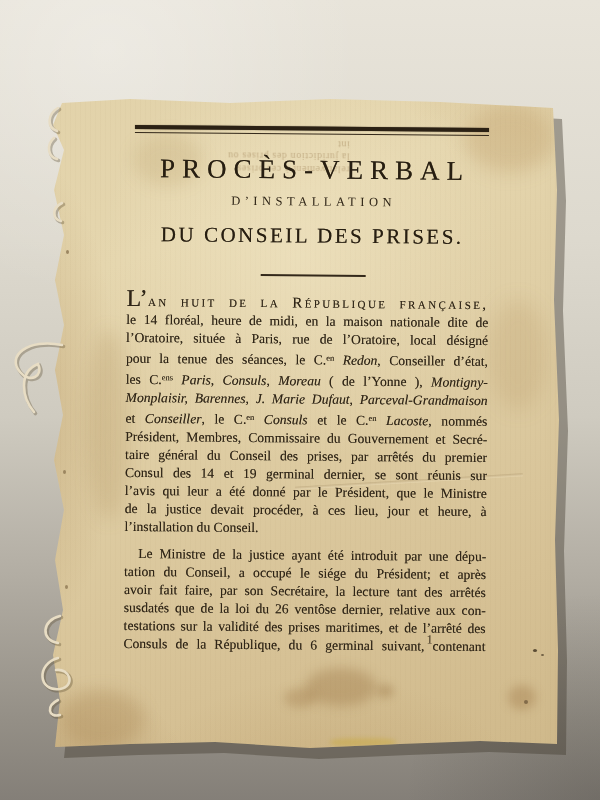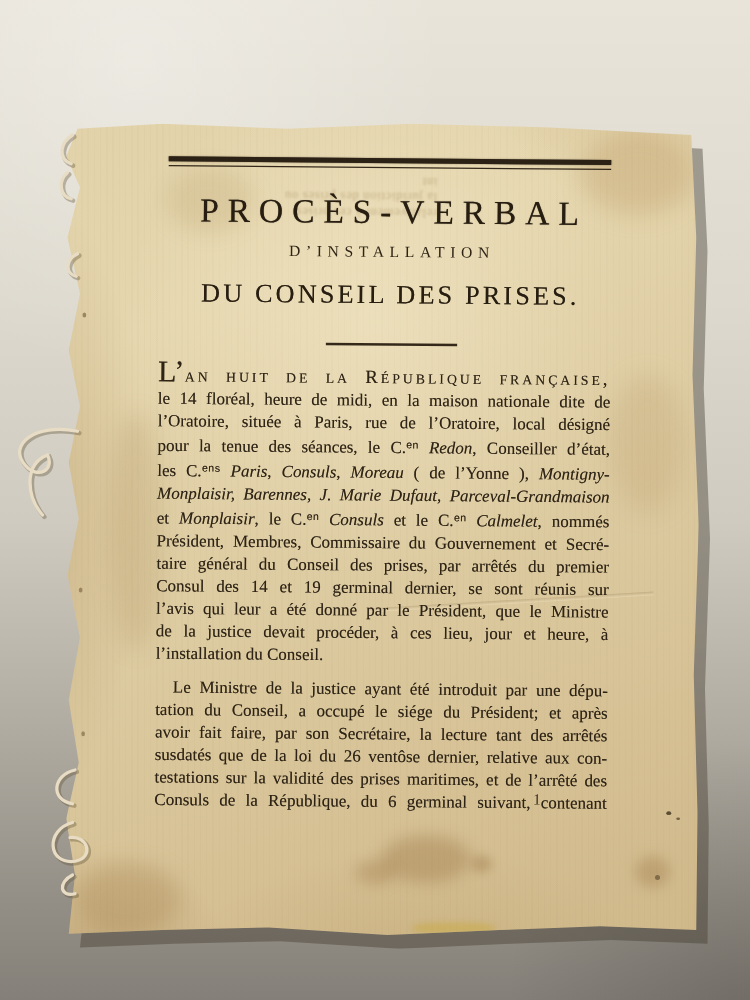--- a/index.html
+++ b/index.html
@@ -57,21 +57,21 @@
     text-shadow:0 0 .5px rgba(39,30,17,.7);}
   .short-rule{position:absolute;left:262px;top:273px;width:105px;height:1.8px;background:#33281a;}
 
   .body-text{position:absolute;left:128px;top:292px;width:362px;
     font-size:13.6px;line-height:18.1px;color:#2e2416;text-shadow:0 0 .4px rgba(46,36,22,.55);}
   .para .line{text-align:justify;text-align-last:justify;white-space:nowrap;}
   .para .line.last{text-align-last:left;}
   .para.indent .line:first-child{text-indent:14px;}
   .para + .para{margin-top:8px;}
   .seg-i{font-style:italic;}
-  .seg-sup{font-size:62%;vertical-align:.45em;letter-spacing:0;font-family:Liberation Mono, monospace;}
+  .seg-sup{font-size:62%;vertical-align:.45em;letter-spacing:0;}
   .seg-sc{font-variant:small-caps;font-size:15px;letter-spacing:2.4px;}
   .seg-lead{font-size:24px;line-height:10px;letter-spacing:.5px;}
 
   .page-number{position:absolute;left:424px;top:630px;width:20px;text-align:center;
     font-size:12.5px;color:#3a2e1d;}
 
   .bleed{position:absolute;transform:rotate(180deg);filter:blur(.7px);opacity:.55;
     color:rgba(124,88,44,.62);font-size:10px;line-height:12.5px;letter-spacing:.6px;text-align:left;}
   .bleed-a{left:140px;top:136px;width:210px;}
 
@@ -124,21 +124,21 @@
       <div class="short-rule"></div>
 
       <div class="body-text">
           <div class="para">
             <div class="line"><span class="seg-lead">L’</span><span class="seg-sc">an huit de la République française,</span></div>
             <div class="line"><span>le 14 floréal, heure de midi, en la maison nationale dite de</span></div>
             <div class="line"><span>l’Oratoire, située à Paris, rue de l’Oratoire, local désigné</span></div>
             <div class="line"><span>pour la tenue des séances, le C.</span><span class="seg-sup">en</span><span> </span><span class="seg-i">Redon</span><span>, Conseiller d’état,</span></div>
             <div class="line"><span>les C.</span><span class="seg-sup">ens</span><span> </span><span class="seg-i">Paris</span><span>, </span><span class="seg-i">Consuls</span><span>, </span><span class="seg-i">Moreau</span><span> ( de l’Yonne ), </span><span class="seg-i">Montigny-</span></div>
             <div class="line"><span class="seg-i">Monplaisir, Barennes, J. Marie Dufaut, Parceval-Grandmaison</span></div>
-            <div class="line"><span>et </span><span class="seg-i">Monplaisir</span><span>, le C.</span><span class="seg-sup">en</span><span> </span><span class="seg-i">Consuls</span><span> et le C.</span><span class="seg-sup">en</span><span> </span><span class="seg-i">Calmelet</span><span>, nommés</span></div>
+            <div class="line"><span>et </span><span class="seg-i">Conseiller</span><span>, le C.</span><span class="seg-sup">en</span><span> </span><span class="seg-i">Consuls</span><span> et le C.</span><span class="seg-sup">en</span><span> </span><span class="seg-i">Lacoste</span><span>, nommés</span></div>
             <div class="line"><span>Président, Membres, Commissaire du Gouvernement et Secré-</span></div>
             <div class="line"><span>taire général du Conseil des prises, par arrêtés du premier</span></div>
             <div class="line"><span>Consul des 14 et 19 germinal dernier, se sont réunis sur</span></div>
             <div class="line"><span>l’avis qui leur a été donné par le Président, que le Ministre</span></div>
             <div class="line"><span>de la justice devait procéder, à ces lieu, jour et heure, à</span></div>
             <div class="line last"><span>l’installation du Conseil.</span></div>
           </div>
           <div class="para indent">
             <div class="line"><span>Le Ministre de la justice ayant été introduit par une dépu-</span></div>
             <div class="line"><span>tation du Conseil, a occupé le siége du Président; et après</span></div>

